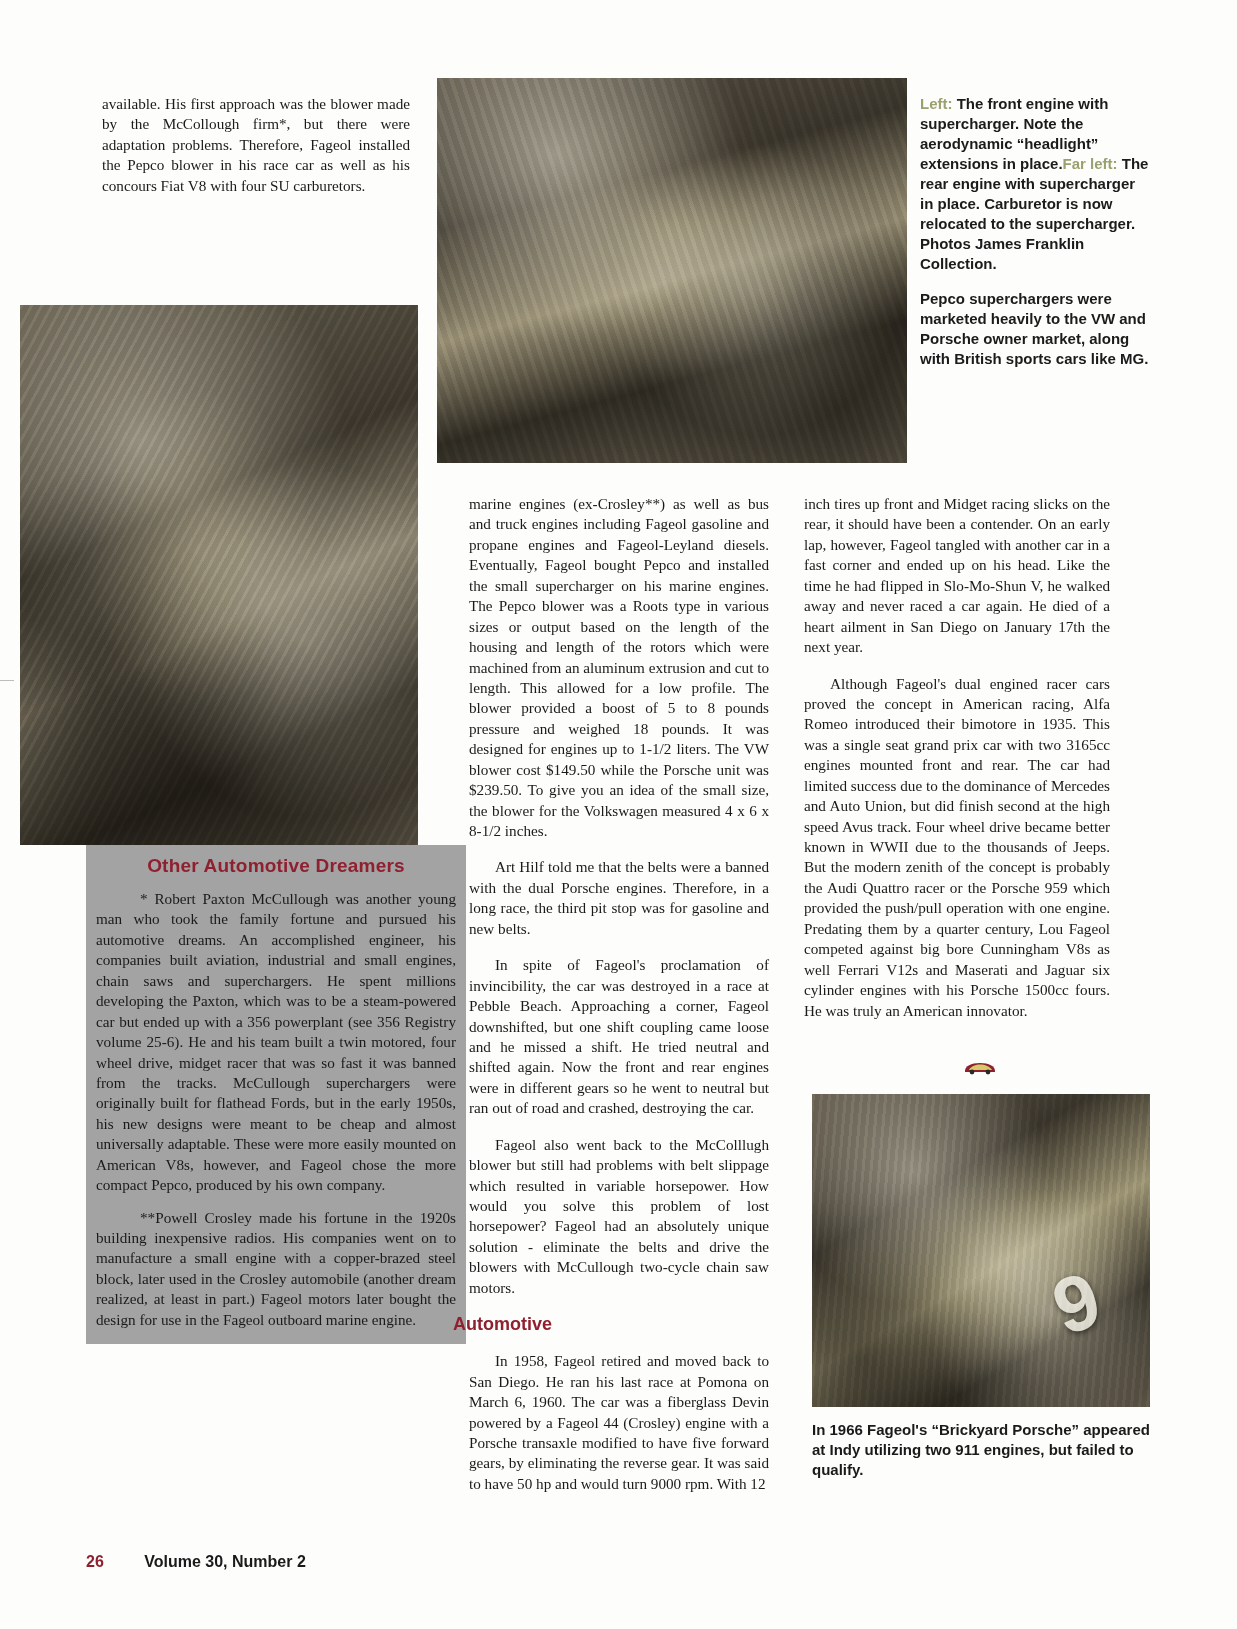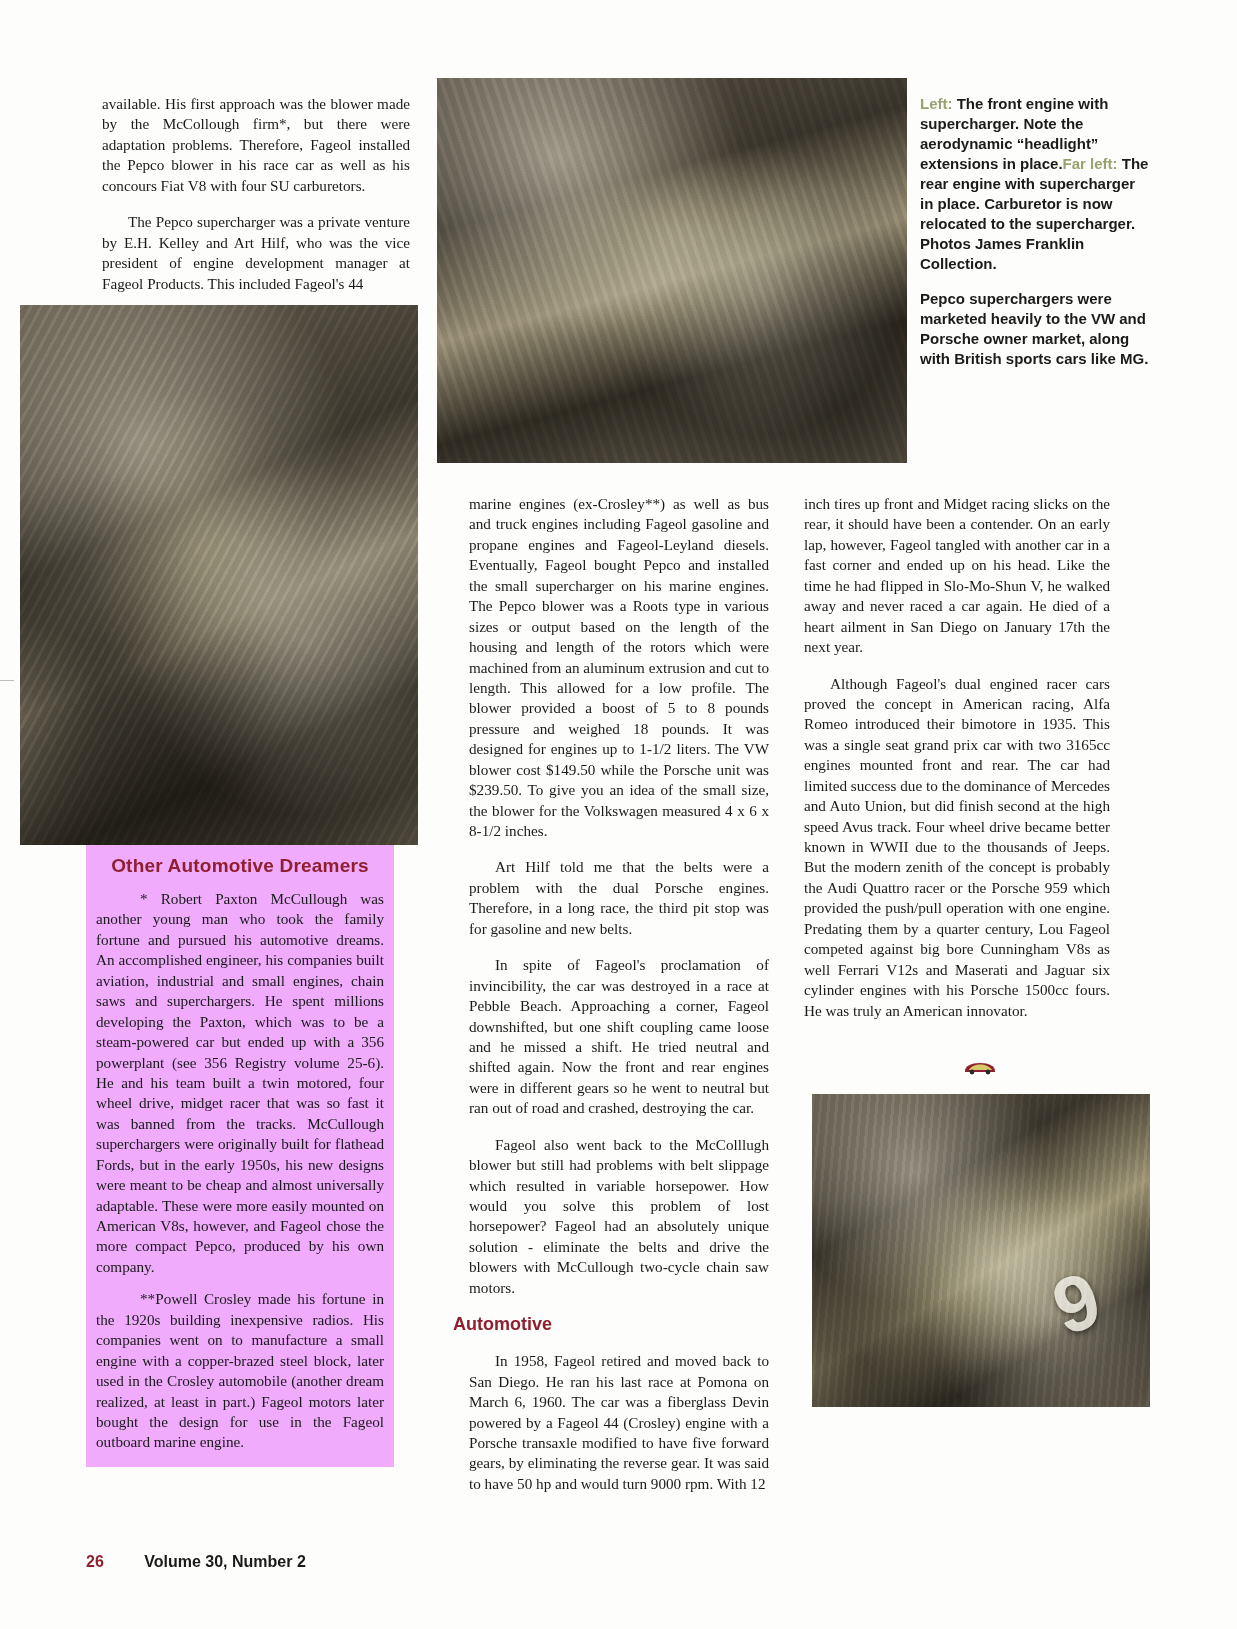--- a/index.html
+++ b/index.html
@@ -68,22 +68,22 @@
       radial-gradient(ellipse at 45% 45%, rgba(240,236,215,0.30) 0%, rgba(0,0,0,0) 38%),
       radial-gradient(ellipse at 20% 70%, rgba(20,18,14,0.55) 0%, rgba(0,0,0,0) 40%);
     mix-blend-mode: overlay;
   }
 
   
   .sidebar-box {
     position: absolute;
     left: 86px;
     top: 845px;
-    width: 308px;
-    background: #f0abfc;
+    width: 380px;
+    background: #a3a3a3;
     padding: 6px 10px 14px 10px;
     box-sizing: border-box;
   }
   .sidebar-title {
     font-family: "Liberation Sans", sans-serif;
     font-weight: bold;
     font-size: 19px;
     color: #8f2030;
     text-align: center;
     margin: 4px 0 4px 0;
@@ -236,40 +236,39 @@
 </style>
 </head>
 <body>
 
 <div class="page">
 
   <div class="thin-rule"></div>
 
   <div class="col-left col-text">
     <p>available. His first approach was the blower made by the McCollough firm*, but there were adaptation problems. Therefore, Fageol installed the Pepco blower in his race car as well as his concours Fiat V8 with four SU carburetors.</p>
-    <p class="indent">The Pepco supercharger was a private venture by E.H. Kelley and Art Hilf, who was the vice president of engine development manager at Fageol Products. This included Fageol's 44</p>
   </div>
 
   <div class="photo photo-engine-left">
     <div class="photo-inner"></div>
   </div>
 
   <div class="sidebar-box">
     <div class="sidebar-title">Other Automotive Dreamers</div>
     <p class="ind2">* Robert Paxton McCullough was another young man who took the family fortune and pursued his automotive dreams. An accomplished engineer, his companies built aviation, industrial and small engines, chain saws and superchargers. He spent millions developing the Paxton, which was to be a steam-powered car but ended up with a 356 powerplant (see 356 Registry volume 25-6). He and his team built a twin motored, four wheel drive, midget racer that was so fast it was banned from the tracks. McCullough superchargers were originally built for flathead Fords, but in the early 1950s, his new designs were meant to be cheap and almost universally adaptable. These were more easily mounted on American V8s, however, and Fageol chose the more compact Pepco, produced by his own company.</p>
     <p class="ind2">**Powell Crosley made his fortune in the 1920s building inexpensive radios. His companies went on to manufacture a small engine with a copper-brazed steel block, later used in the Crosley automobile (another dream realized, at least in part.) Fageol motors later bought the design for use in the Fageol outboard marine engine.</p>
   </div>
 
   <div class="photo photo-center">
     <div class="photo-inner"></div>
   </div>
 
   <div class="col-center col-text">
     <p>marine engines (ex-Crosley**) as well as bus and truck engines including Fageol gasoline and propane engines and Fageol-Leyland diesels. Eventually, Fageol bought Pepco and installed the small supercharger on his marine engines. The Pepco blower was a Roots type in various sizes or output based on the length of the housing and length of the rotors which were machined from an aluminum extrusion and cut to length. This allowed for a low profile. The blower provided a boost of 5 to 8 pounds pressure and weighed 18 pounds. It was designed for engines up to 1-1/2 liters. The VW blower cost $149.50 while the Porsche unit was $239.50. To give you an idea of the small size, the blower for the Volkswagen measured 4 x 6 x 8-1/2 inches.</p>
-    <p class="indent">Art Hilf told me that the belts were a problem with the dual Porsche engines. Therefore, in a long race, the third pit stop was for gasoline and new belts.</p>
+    <p class="indent">Art Hilf told me that the belts were a banned with the dual Porsche engines. Therefore, in a long race, the third pit stop was for gasoline and new belts.</p>
     <p class="indent">In spite of Fageol's proclamation of invincibility, the car was destroyed in a race at Pebble Beach. Approaching a corner, Fageol downshifted, but one shift coupling came loose and he missed a shift. He tried neutral and shifted again. Now the front and rear engines were in different gears so he went to neutral but ran out of road and crashed, destroying the car.</p>
     <p class="indent">Fageol also went back to the McColllugh blower but still had problems with belt slippage which resulted in variable horsepower. How would you solve this problem of lost horsepower? Fageol had an absolutely unique solution - eliminate the belts and drive the blowers with McCullough two-cycle chain saw motors.</p>
     <div class="section-head">Automotive</div>
     <p class="indent">In 1958, Fageol retired and moved back to San Diego. He ran his last race at Pomona on March 6, 1960.  The car was a fiberglass Devin powered by a Fageol 44 (Crosley) engine with a Porsche transaxle modified to have five forward gears, by eliminating the reverse gear. It was said to have 50 hp and would turn 9000 rpm. With 12</p>
   </div>
 
   <div class="caption-col">
     <p><span class="lead">Left:</span><span> The front engine with supercharger. Note the aerodynamic “headlight” extensions in place.</span><span class="lead">Far left:</span><span> The rear engine with supercharger in place. Carburetor is now relocated to the supercharger. Photos James Franklin Collection.</span></p>
     <p>Pepco superchargers were marketed heavily to the VW and Porsche owner market, along with British sports cars like MG.</p>
   </div>
@@ -286,19 +285,20 @@
       <circle cx="9" cy="12" r="2.4" fill="#2a2a2a"></circle>
       <circle cx="25" cy="12" r="2.4" fill="#2a2a2a"></circle>
     </svg>
   </div>
 
   <div class="photo photo-indy">
     <div class="photo-inner"></div>
     <div class="num">9</div>
   </div>
 
+  <div class="photo-caption">In 1966 Fageol's  “Brickyard Porsche” appeared at Indy utilizing two 911 engines, but failed to qualify.</div>
 
   <div class="footer">
     <span class="pagenum">26</span>
     <span class="vol">Volume 30, Number 2</span>
   </div>
 
 </div>
 
 </body></html>

